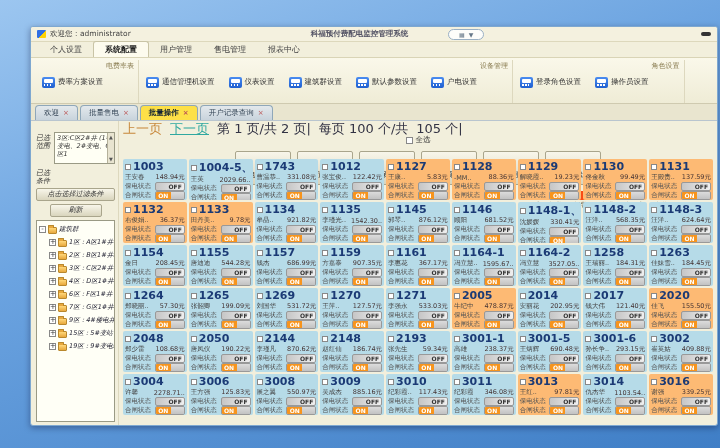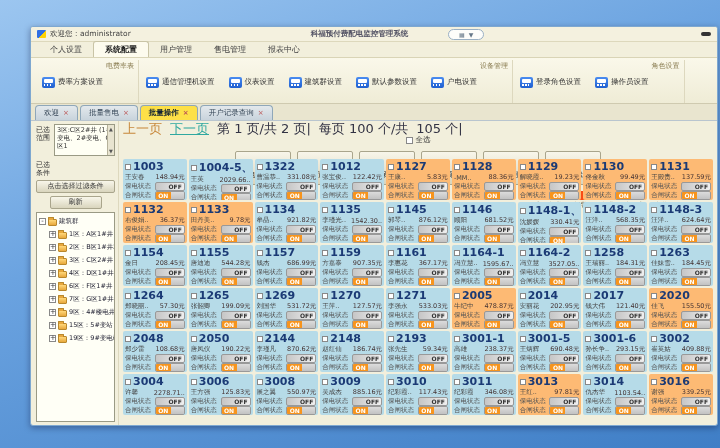--- a/index.html
+++ b/index.html
@@ -26,21 +26,21 @@
   .mon::before{content:"";position:absolute;left:2px;right:2px;top:2px;height:4px;background:#fff;border-radius:1px;}
   .mon::after{content:"";position:absolute;left:2px;right:2px;bottom:1.5px;height:2px;background:repeating-linear-gradient(90deg,#fff 0 1.5px,transparent 1.5px 3px);}
   .rg-label{height:11px;text-align:center;font-size:7px;color:#8a7d52;}
   
   .dtabs{height:17px;display:flex;align-items:flex-end;gap:2px;padding:2px 4px 0 4px;background:#e9e5cf;border-bottom:1px solid #b9c5cf;}
   .dtab{display:flex;align-items:center;gap:4px;padding:2px 8px;font-size:7.5px;color:#345;background:linear-gradient(#e3e8ec,#c8d3dc);border:1px solid #8fa7b9;border-bottom:none;border-radius:4px 4px 0 0;}
   .dtab.active{background:#fde047;font-weight:bold;color:#123;}
   .dclose{color:#b55;font-size:7px;}
   
   .content{flex:1;display:flex;min-height:0;}
-  .sidebar{width:88px;padding:3px 3px 3px 5px;display:flex;flex-direction:column;border-right:1px solid #ddd8be;}
+  .sidebar{width:88px;padding:11px 3px 3px 5px;display:flex;flex-direction:column;border-right:1px solid #ddd8be;font-style:italic;}
   .sb-row{display:flex;gap:2px;margin-bottom:3px;}
   .sb-lbl{width:16px;font-size:7px;color:#333;line-height:8px;padding-top:2px;}
   .sb-box{flex:1;background:#fffff4;border:1px solid #9a9a85;font-size:6.5px;color:#333;padding:1px 2px;position:relative;overflow:hidden;line-height:8px;}
   .sb-box .sc{position:absolute;right:0;top:0;bottom:0;width:7px;background:#e8e4d0;border-left:1px solid #b5b19a;display:flex;flex-direction:column;justify-content:space-between;font-size:5px;color:#555;text-align:center;}
   .sb-btn{height:13px;background:linear-gradient(#f8f6ea,#d9d5bd);border:1px solid #a9a58c;border-radius:2px;font-size:7px;color:#333;text-align:center;line-height:11px;margin-bottom:3px;}
   .sb-btn.small{width:52px;align-self:center;}
   .tree{flex:1;background:#fffff6;border:1px solid #9a9a85;overflow:hidden;padding:2px 0 0 2px;font-size:6.5px;color:#223;}
   .tnode{display:flex;align-items:center;gap:2px;height:13px;white-space:nowrap;overflow:hidden;}
   .tnode.child{padding-left:10px;}
   .exp{width:7px;height:7px;border:1px solid #888;background:#fff;font-size:7px;line-height:5px;text-align:center;color:#333;flex:0 0 auto;}
@@ -335,21 +335,21 @@
       <span class="clab lab-s">合闸状态</span>
       <span class="tg tg-on">
                 <b class="on-txt">ON</b>
                 <i></i>
               </span>
     </div>
   </div>
           <div class="card b">
     <div class="c-head">
       <span class="cb"></span>
-      <span class="cid">1322</span>
+      <span class="cid">1743</span>
     </div>
     <div class="c-line">
       <span class="cname">曹温恭..</span>
       <span class="cbal">331.08元</span>
     </div>
     <div class="c-line">
       <span class="clab lab-p">保电状态</span>
       <span class="tg tg-off">
                 <b class="off-txt">OFF</b>
               </span>

